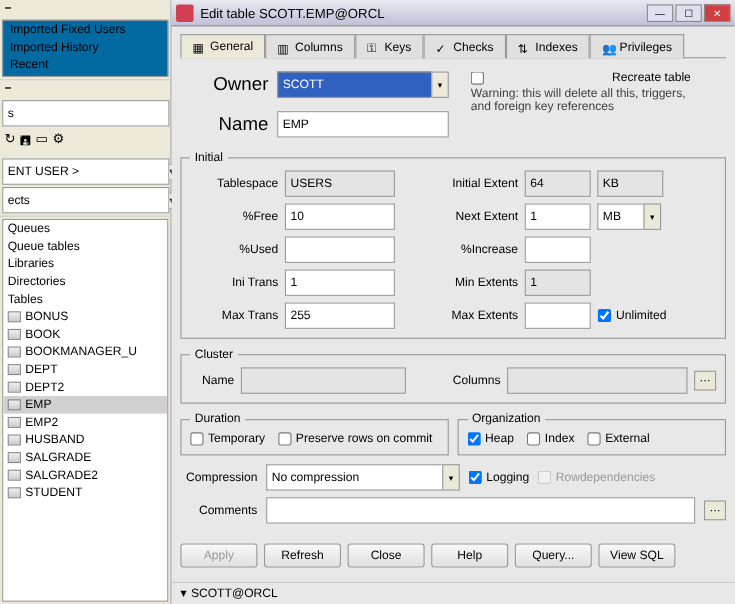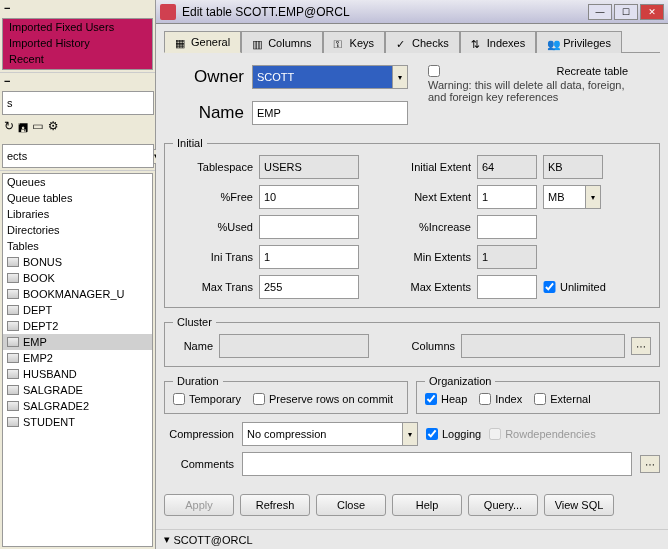--- a/index.html
+++ b/index.html
@@ -4,21 +4,21 @@
 <style>
 * { box-sizing: border-box; margin: 0; padding: 0; font-family: Tahoma, sans-serif; font-size: 11px; }
 body { background: #ece9d8; width: 668px; height: 549px; overflow: hidden; position: relative; }
 .container { display: flex; height: 100%; }
 
 .left-panel { width: 156px; background: #ece9d8; border-right: 1px solid #999; display: flex; flex-direction: column; }
 .lp-section { border-bottom: 1px solid #ccc; }
 .lp-header { display: flex; align-items: center; padding: 2px 4px; font-size: 11px; }
 .lp-header .minus-icon { margin-right: 2px; font-weight: bold; }
 .lp-header .close-icon { margin-left: auto; font-size: 9px; }
-.lp-list { background: #be185d; border: 1px solid #999; margin: 2px; }
+.lp-list { background: #0369a1; border: 1px solid #999; margin: 2px; }
 .lp-item { padding: 2px 6px; font-size: 11px; cursor: pointer; white-space: nowrap; overflow: hidden; }
 .lp-input-row { display: flex; gap: 2px; margin: 2px; }
 .lp-input-row input { flex: 1; border: 1px solid #999; padding: 1px 2px; font-size: 10px; }
 .lp-toolbar { display: flex; gap: 4px; padding: 2px 4px; }
 .lp-toolbar span { font-size: 12px; }
 .lp-select { display: flex; align-items: center; margin: 2px; }
 .lp-select input { flex: 1; border: 1px solid #999; padding: 1px 2px; font-size: 11px; }
 .lp-select .arrow { width: 14px; text-align: center; border: 1px solid #999; border-left: none; background: #ece9d8; }
 .tree-list { background: #fff; border: 1px solid #999; margin: 2px; overflow-y: auto; flex: 1; }
 .tree-item { padding: 2px 4px; font-size: 11px; cursor: pointer; display: flex; align-items: center; gap: 4px; white-space: nowrap; }
@@ -100,20 +100,24 @@
         <input type="text" value="s" style="">
         <input type="text" value="Files" style="">
       </div>
       <div class="lp-toolbar">
         <span>↻</span>
         <span>🖪</span>
         <span>▭</span>
         <span>⚙</span>
       </div>
       <div class="lp-select">
+        <input type="text" readonly="" value="ENT USER &gt;" style="">
+        <span class="arrow">▾</span>
+      </div>
+      <div class="lp-select">
         <input type="text" readonly="" value="ects" style="">
         <span class="arrow">▾</span>
       </div>
     </div>
     <div class="tree-list">
       <div class="tree-item">
           <span>Queues</span>
         </div>
       <div class="tree-item">
           <span>Queue tables</span>
@@ -225,21 +229,21 @@
           <div class="form-row">
             <span class="label">Name</span>
             <input type="text" style="width: 156px;" value="EMP">
           </div>
         </div>
         <div class="right-col">
           <label class="checkbox-label">
               <input type="checkbox" style="">
               <span>Recreate table</span>
             </label>
-          <div class="warn-text" style="max-width:200px;">Warning: this will delete all data, foreign, and foreign key references</div>
+          <div class="warn-text" style="max-width:200px;">Warning: this will delete all this, triggers, and foreign key references</div>
         </div>
       </div>
 
       <fieldset>
         <legend>Initial</legend>
         <div class="storage-grid">
           <span class="slabel">Tablespace</span>
           <input type="text" class="ro" readonly="" value="USERS" style="">
           <span></span>
           <span class="slabel">Initial Extent</span>

